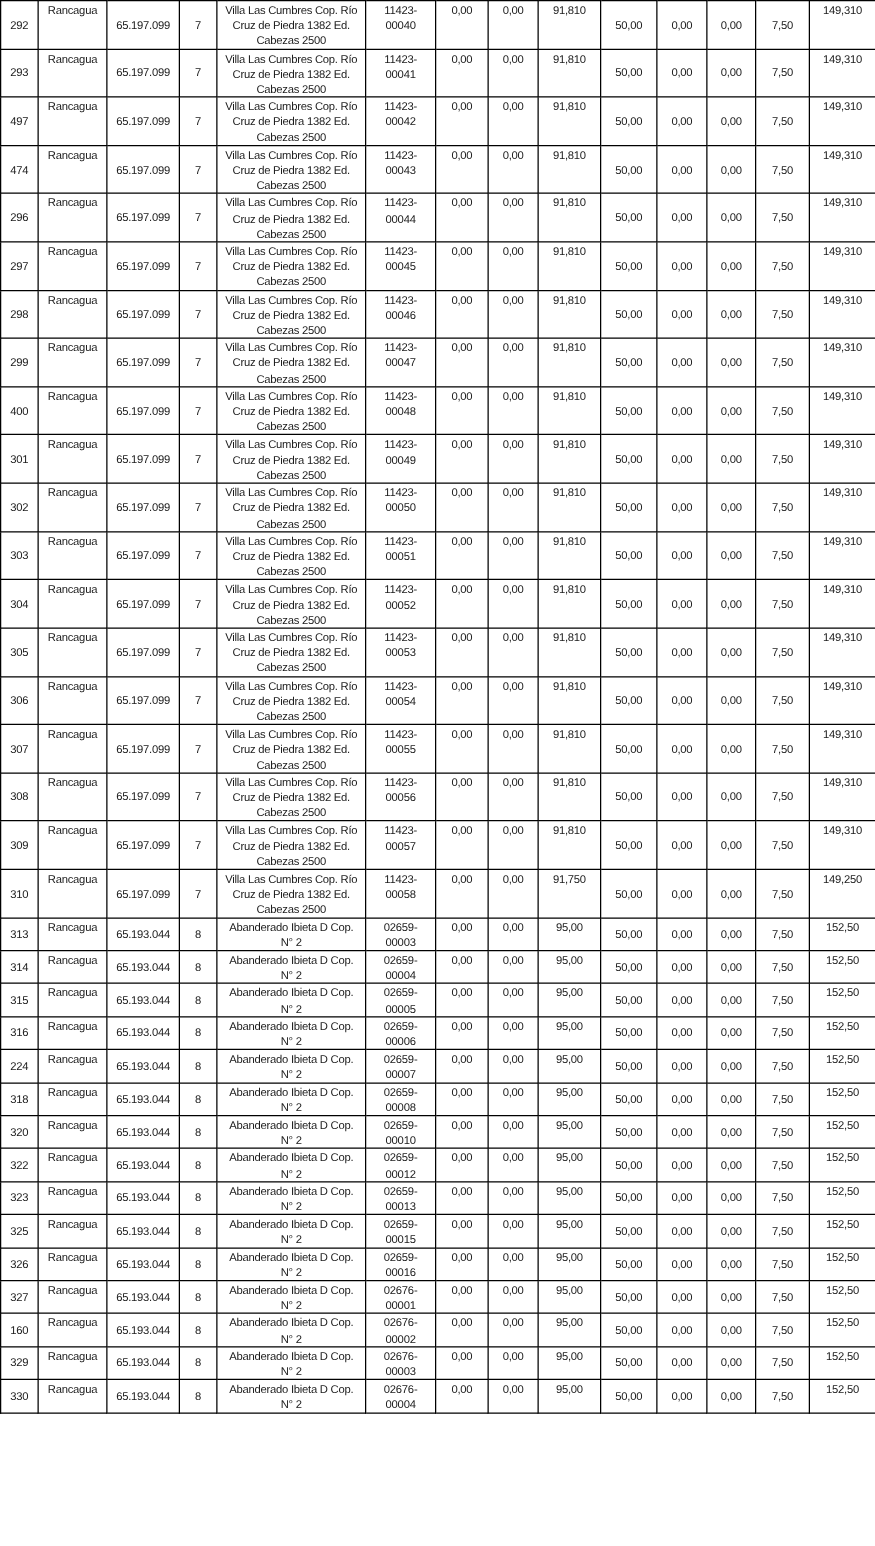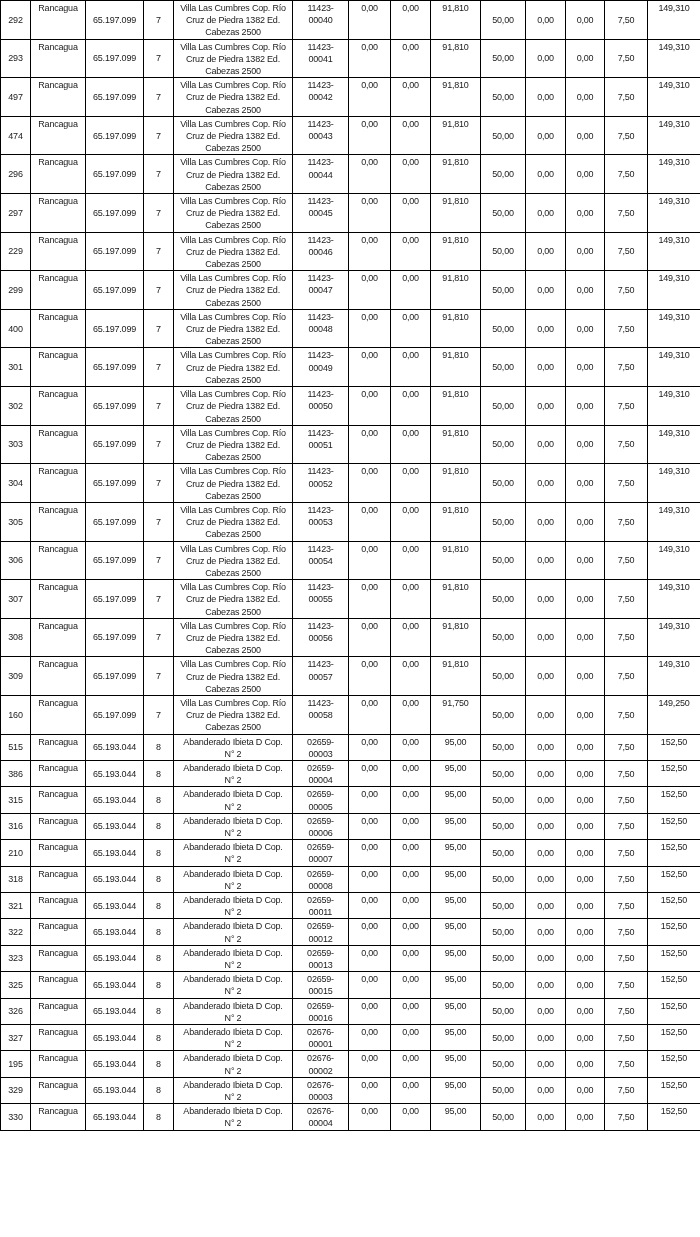--- a/index.html
+++ b/index.html
@@ -191,21 +191,21 @@
           <td class="c6">0,00</td>
           <td class="c7">0,00</td>
           <td class="c8">91,810</td>
           <td class="c9">50,00</td>
           <td class="c10">0,00</td>
           <td class="c11">0,00</td>
           <td class="c12">7,50</td>
           <td class="c13">149,310</td>
         </tr>
         <tr>
-          <td class="c0">229</td>
+          <td class="c0">298</td>
           <td class="c1">Rancagua</td>
           <td class="c2">65.197.099</td>
           <td class="c3">7</td>
           <td class="c4">Villa Las Cumbres Cop. Río
 Cruz de Piedra 1382 Ed.
 Cabezas 2500</td>
           <td class="c5">11423-
 00046</td>
           <td class="c6">0,00</td>
           <td class="c7">0,00</td>
@@ -419,58 +419,58 @@
           <td class="c6">0,00</td>
           <td class="c7">0,00</td>
           <td class="c8">91,810</td>
           <td class="c9">50,00</td>
           <td class="c10">0,00</td>
           <td class="c11">0,00</td>
           <td class="c12">7,50</td>
           <td class="c13">149,310</td>
         </tr>
         <tr>
-          <td class="c0">160</td>
+          <td class="c0">310</td>
           <td class="c1">Rancagua</td>
           <td class="c2">65.197.099</td>
           <td class="c3">7</td>
           <td class="c4">Villa Las Cumbres Cop. Río
 Cruz de Piedra 1382 Ed.
 Cabezas 2500</td>
           <td class="c5">11423-
 00058</td>
           <td class="c6">0,00</td>
           <td class="c7">0,00</td>
           <td class="c8">91,750</td>
           <td class="c9">50,00</td>
           <td class="c10">0,00</td>
           <td class="c11">0,00</td>
           <td class="c12">7,50</td>
           <td class="c13">149,250</td>
         </tr>
         <tr>
-          <td class="c0">515</td>
+          <td class="c0">313</td>
           <td class="c1">Rancagua</td>
           <td class="c2">65.193.044</td>
           <td class="c3">8</td>
           <td class="c4">Abanderado Ibieta D Cop.
 N° 2</td>
           <td class="c5">02659-
 00003</td>
           <td class="c6">0,00</td>
           <td class="c7">0,00</td>
           <td class="c8">95,00</td>
           <td class="c9">50,00</td>
           <td class="c10">0,00</td>
           <td class="c11">0,00</td>
           <td class="c12">7,50</td>
           <td class="c13">152,50</td>
         </tr>
         <tr>
-          <td class="c0">386</td>
+          <td class="c0">314</td>
           <td class="c1">Rancagua</td>
           <td class="c2">65.193.044</td>
           <td class="c3">8</td>
           <td class="c4">Abanderado Ibieta D Cop.
 N° 2</td>
           <td class="c5">02659-
 00004</td>
           <td class="c6">0,00</td>
           <td class="c7">0,00</td>
           <td class="c8">95,00</td>
@@ -510,21 +510,21 @@
           <td class="c6">0,00</td>
           <td class="c7">0,00</td>
           <td class="c8">95,00</td>
           <td class="c9">50,00</td>
           <td class="c10">0,00</td>
           <td class="c11">0,00</td>
           <td class="c12">7,50</td>
           <td class="c13">152,50</td>
         </tr>
         <tr>
-          <td class="c0">210</td>
+          <td class="c0">224</td>
           <td class="c1">Rancagua</td>
           <td class="c2">65.193.044</td>
           <td class="c3">8</td>
           <td class="c4">Abanderado Ibieta D Cop.
 N° 2</td>
           <td class="c5">02659-
 00007</td>
           <td class="c6">0,00</td>
           <td class="c7">0,00</td>
           <td class="c8">95,00</td>
@@ -546,28 +546,28 @@
           <td class="c6">0,00</td>
           <td class="c7">0,00</td>
           <td class="c8">95,00</td>
           <td class="c9">50,00</td>
           <td class="c10">0,00</td>
           <td class="c11">0,00</td>
           <td class="c12">7,50</td>
           <td class="c13">152,50</td>
         </tr>
         <tr>
-          <td class="c0">321</td>
-          <td class="c1">Rancagua</td>
-          <td class="c2">65.193.044</td>
-          <td class="c3">8</td>
-          <td class="c4">Abanderado Ibieta D Cop.
-N° 2</td>
-          <td class="c5">02659-
-00011</td>
+          <td class="c0">320</td>
+          <td class="c1">Rancagua</td>
+          <td class="c2">65.193.044</td>
+          <td class="c3">8</td>
+          <td class="c4">Abanderado Ibieta D Cop.
+N° 2</td>
+          <td class="c5">02659-
+00010</td>
           <td class="c6">0,00</td>
           <td class="c7">0,00</td>
           <td class="c8">95,00</td>
           <td class="c9">50,00</td>
           <td class="c10">0,00</td>
           <td class="c11">0,00</td>
           <td class="c12">7,50</td>
           <td class="c13">152,50</td>
         </tr>
         <tr>
@@ -654,21 +654,21 @@
           <td class="c6">0,00</td>
           <td class="c7">0,00</td>
           <td class="c8">95,00</td>
           <td class="c9">50,00</td>
           <td class="c10">0,00</td>
           <td class="c11">0,00</td>
           <td class="c12">7,50</td>
           <td class="c13">152,50</td>
         </tr>
         <tr>
-          <td class="c0">195</td>
+          <td class="c0">160</td>
           <td class="c1">Rancagua</td>
           <td class="c2">65.193.044</td>
           <td class="c3">8</td>
           <td class="c4">Abanderado Ibieta D Cop.
 N° 2</td>
           <td class="c5">02676-
 00002</td>
           <td class="c6">0,00</td>
           <td class="c7">0,00</td>
           <td class="c8">95,00</td>

